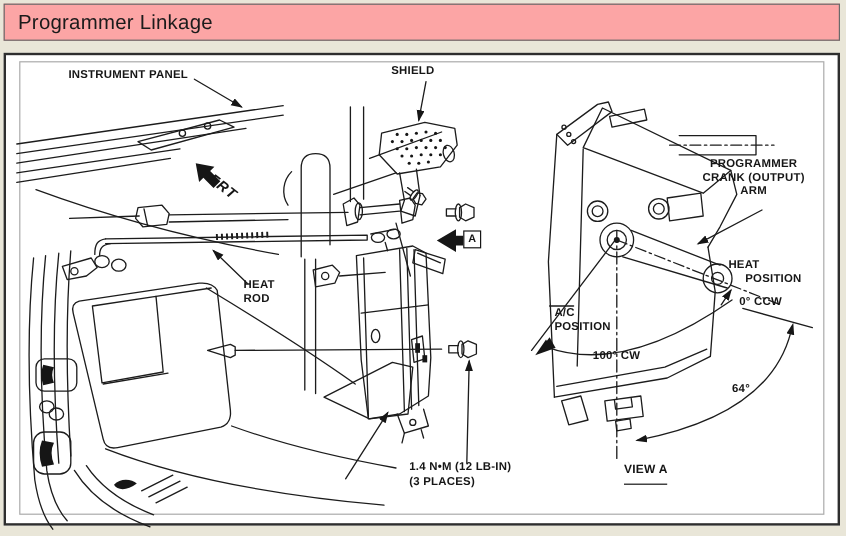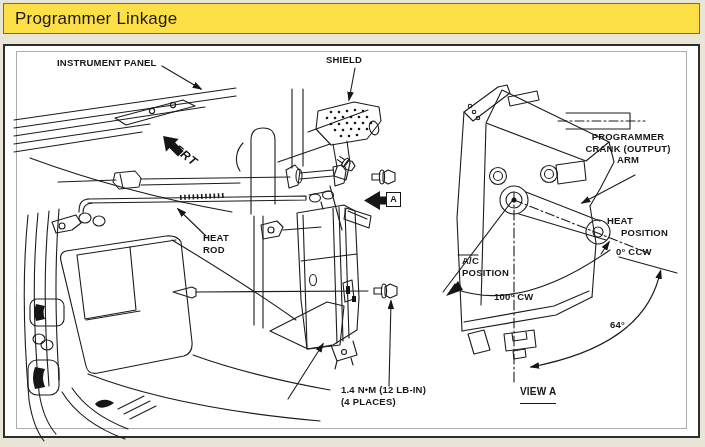--- a/index.html
+++ b/index.html
@@ -1,19 +1,19 @@
 <!DOCTYPE html>
 <html><head>
 <meta charset="utf-8">
 <style>
   html,body{margin:0;padding:0;background:#d6d3c6;}
   .page{position:relative;width:705px;height:447px;background:#e9e6d8;overflow:hidden;
         font-family:"Liberation Sans",sans-serif;}
   .header-bar{position:absolute;left:3px;top:3px;width:695px;height:29px;
-        background:#fde047;border:1px solid #6a6a6a;display:flex;align-items:center;}
+        background:#fca5a5;border:1px solid #6a6a6a;display:flex;align-items:center;}
   .header-title{padding-left:11px;font-size:17px;color:#1b1b1b;letter-spacing:.2px;}
   .diagram-box{position:absolute;left:3px;top:44px;width:693px;height:390px;
         background:#ffffff;border:2px solid #2e2e2e;}
   .inner-frame{position:absolute;left:16px;top:51px;width:669px;height:376px;
         border:1px solid #ababab;}
   svg.art{position:absolute;left:0;top:0;width:705px;height:447px;pointer-events:none;}
   .lbl{position:absolute;font:700 9.5px/12px "Liberation Sans",sans-serif;color:#161616;
        letter-spacing:.2px;white-space:nowrap;}
   .lbl span{display:block;}
   .lbl-instrument{left:57px;top:57px;}
@@ -275,21 +275,21 @@
   <div class="lbl lbl-frt">FRT</div>
 
   <div class="lbl lbl-linkrod">
     <span>HEAT</span>
     <span>ROD</span>
   </div>
 
 
   <div class="lbl lbl-torque">
     <span>1.4 N•M (12 LB-IN)</span>
-    <span>(4 PLACES)</span>
+    <span>(3 PLACES)</span>
   </div>
 
   <div class="ref-box">A</div>
 
   <div class="lbl lbl-crank">
     <span>PROGRAMMER</span>
     <span>CRANK (OUTPUT)</span>
     <span>ARM</span>
   </div>
 

